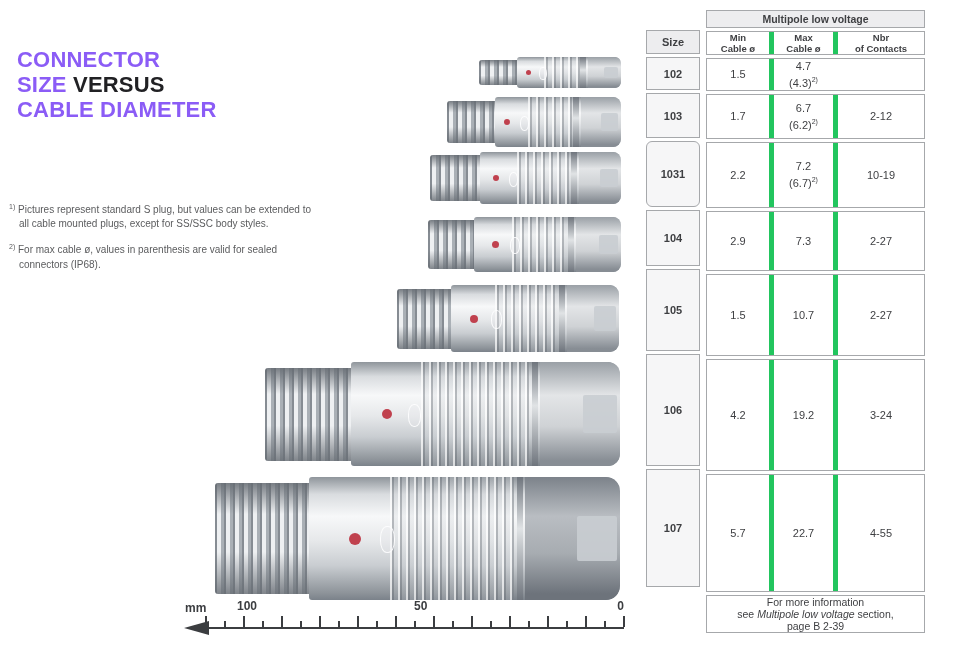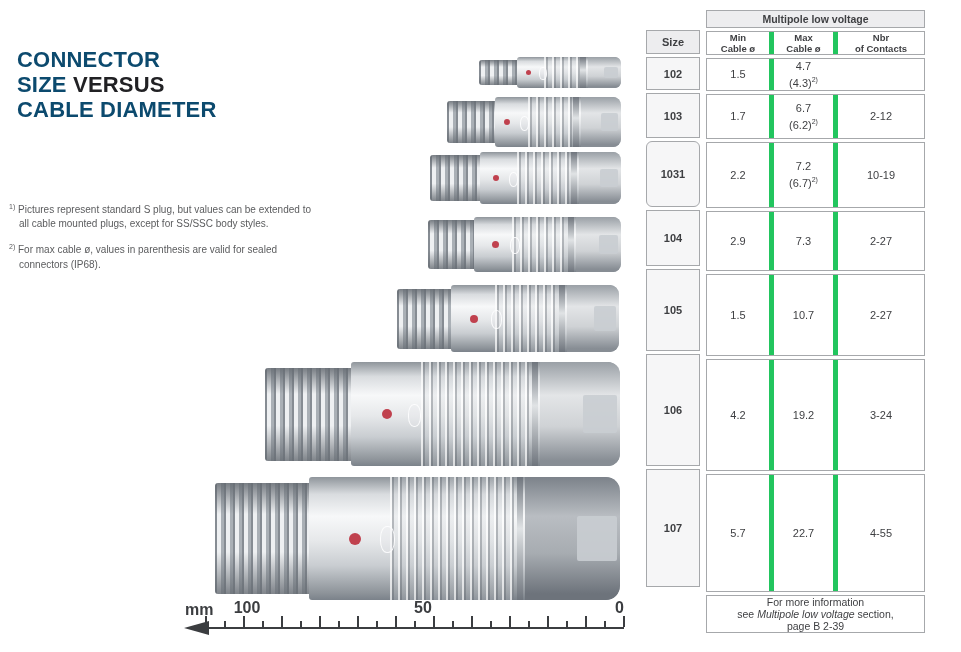--- a/index.html
+++ b/index.html
@@ -2,21 +2,21 @@
 <html><head>
 <meta charset="utf-8">
 <style>
   html,body{margin:0;padding:0;background:#ffffff;}
   .stage{
     position:relative;width:961px;height:652px;background:#ffffff;overflow:hidden;
     font-family:"Liberation Sans", sans-serif;color:#3e3f42;
   }
   
   #title{position:absolute;left:17px;top:47px;font-size:22px;font-weight:bold;line-height:25px;letter-spacing:.2px;}
-  #title .accent{color:#0c4a6e;}
+  #title .accent{color:#8b5cf6;}
   #title .plain{color:#212124;font-weight:bold;}
   
   #footnotes{position:absolute;left:9px;top:200px;width:302px;font-size:10px;line-height:14px;color:#5b5c5e;}
   .fn{margin-bottom:9px;padding-left:10px;text-indent:-10px;}
   .fn sup{font-size:7px;}
   
   #connectors{position:absolute;left:0;top:0;width:961px;height:652px;}
   .connector{position:absolute;}
   .nose{position:absolute;border-radius:3px;
     background:
@@ -51,21 +51,21 @@
   .hcell{display:flex;flex-direction:column;align-items:center;justify-content:center;
     font-weight:bold;font-size:9.5px;line-height:11px;}
   .hcell + .hcell, .mt-cell + .mt-cell{border-left:5px solid #22c55e;}
   .mt-cell{display:flex;flex-direction:column;align-items:center;justify-content:center;font-size:11px;line-height:13px;color:#3e3f42;}
   .paren-line sup{font-size:7px;}
   .mt-footer{box-sizing:border-box;border:1px solid #a6a8ab;height:38px;background:#fff;
     display:flex;flex-direction:column;align-items:center;justify-content:center;font-size:10.5px;line-height:12px;text-align:center;}
   .mt-footer .it{font-style:italic;}
   
   #ruler{position:absolute;left:183px;top:598px;width:450px;height:44px;color:#3b3d40;}
-  .r-label{position:absolute;font-size:16px;font-weight:bold;}
+  .r-label{position:absolute;font-size:12px;font-weight:bold;}
   .r-line{position:absolute;left:5px;width:436px;top:29px;height:2px;background:#3b3d40;}
   .r-arrow{position:absolute;left:1px;top:23px;width:0;height:0;
     border-right:25px solid #3b3d40;border-top:7px solid transparent;border-bottom:7px solid transparent;}
   .tick{position:absolute;width:1.5px;background:#3b3d40;}
 </style>
 </head>
 <body>
 
 <div class="stage">
 

